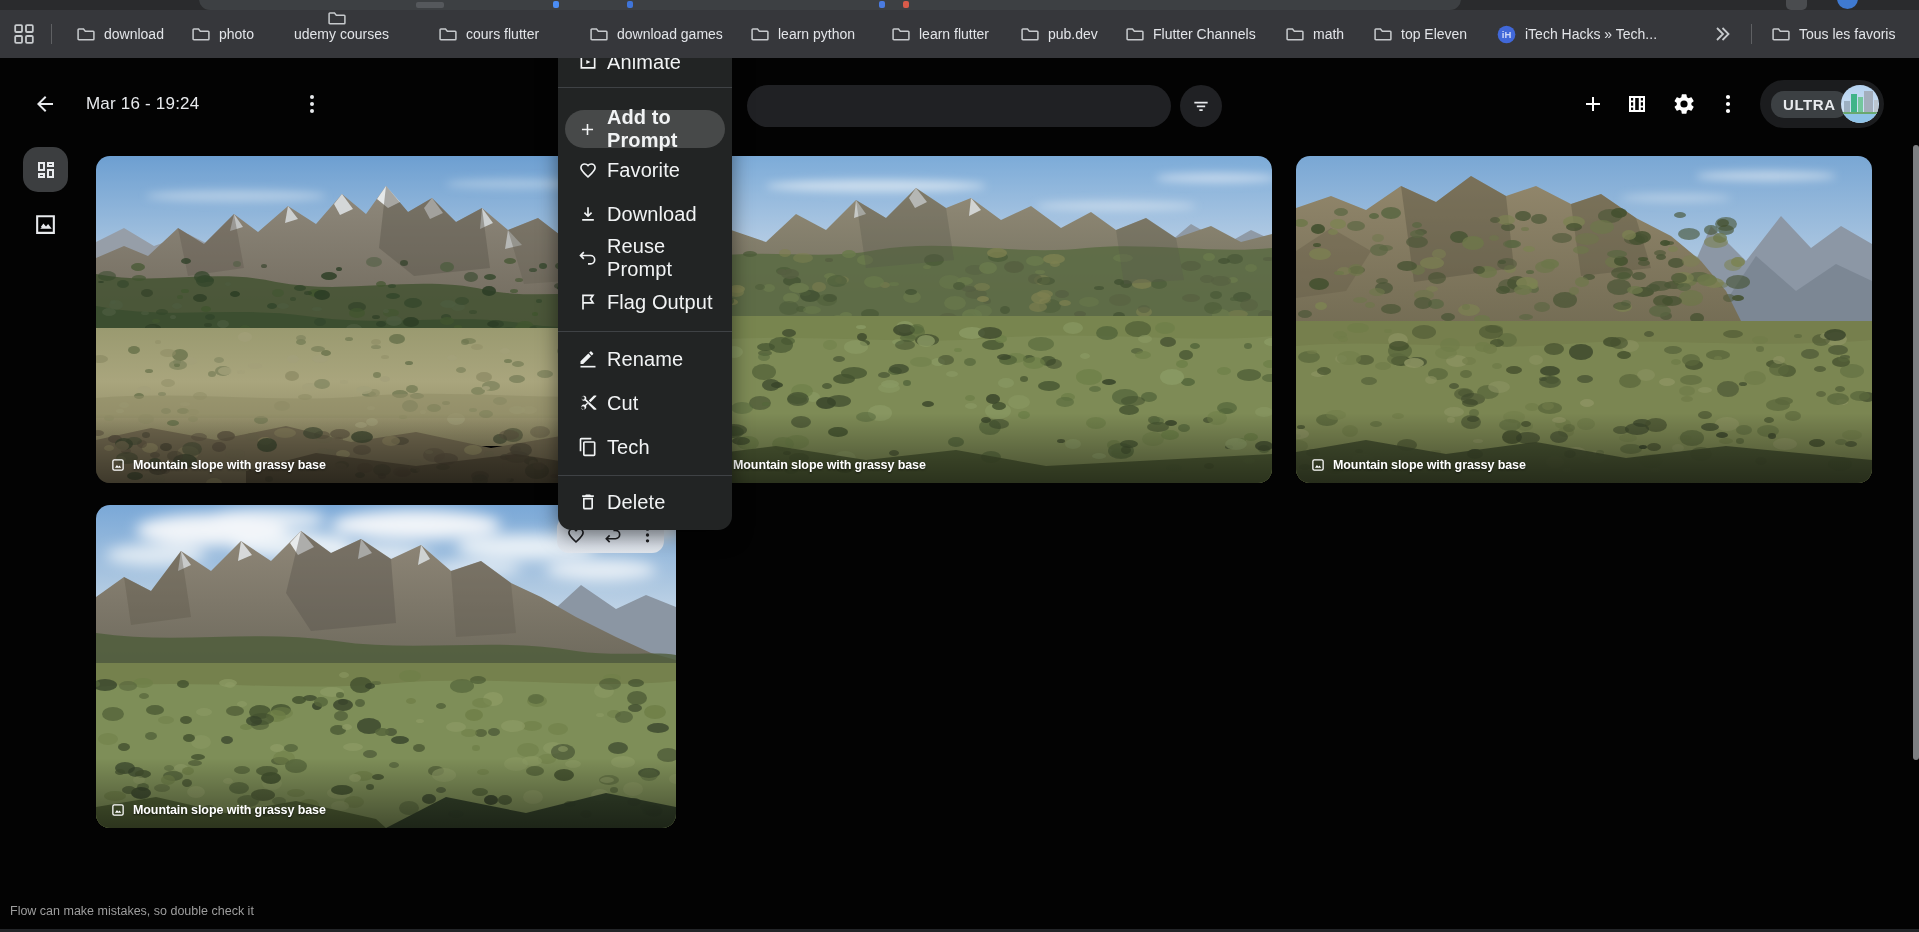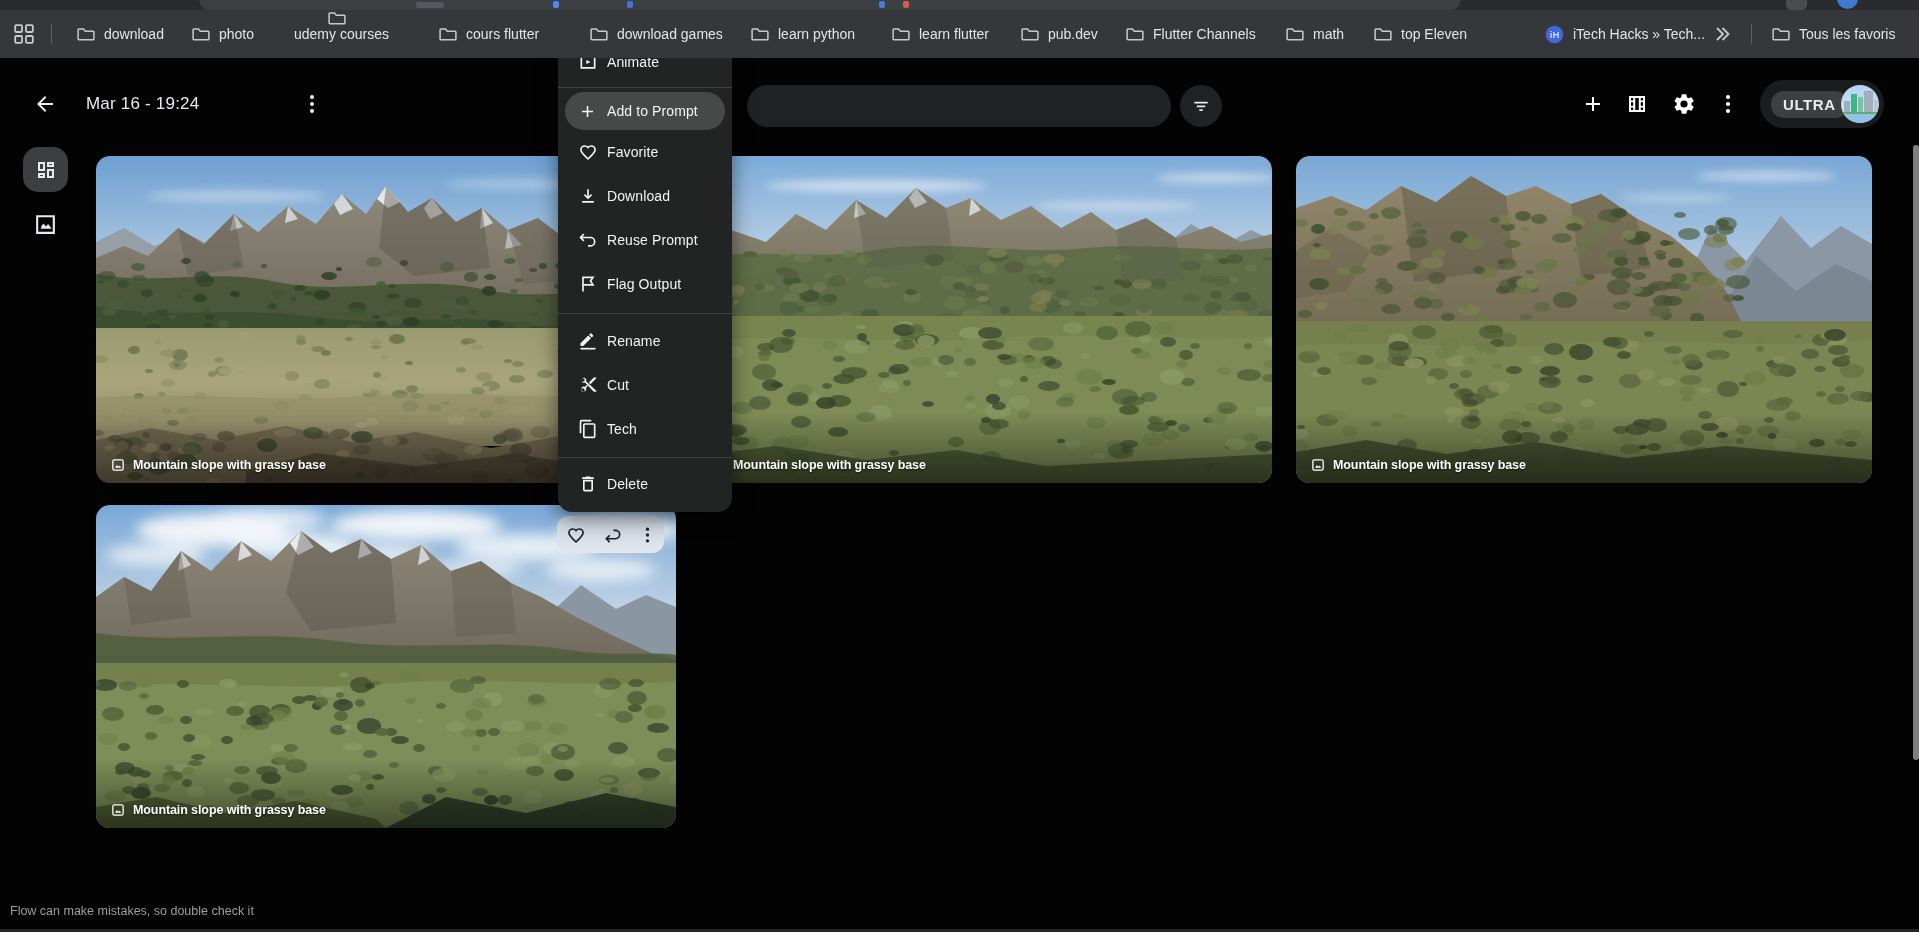--- a/index.html
+++ b/index.html
@@ -30,21 +30,21 @@
 #railsel { position:absolute; left:23px; top:147px; width:45px; height:45px; border-radius:15px; background:#3c3e40; display:flex; align-items:center; justify-content:center; }
 #railimg { position:absolute; left:33px; top:212px; width:25px; height:25px; }
 
 .card { position:absolute; width:576px; border-radius:14px; overflow:hidden; }
 .card svg.scene { display:block; width:100%; height:100%; }
 .cap { position:absolute; left:15px; bottom:11px; display:flex; align-items:center; color:#fff; font-size:12.5px; font-weight:bold; letter-spacing:-0.1px; text-shadow:0 1px 2px rgba(0,0,0,0.6); }
 .cap svg { margin-right:8px; }
 .capgrad { position:absolute; left:0; bottom:0; width:100%; height:70px; background:linear-gradient(transparent, rgba(0,0,0,0.45)); }
 
 #menu { position:absolute; left:558px; top:30px; width:174px; border-radius:14px; background:#222424; box-shadow:0 6px 20px rgba(0,0,0,0.5); z-index:40; padding-top:14px; padding-bottom:6px; }
-.mi { position:relative; height:44px; display:flex; align-items:center; color:#f1f3f4; font-size:14px; letter-spacing:0.1px; }
+.mi { position:relative; height:44px; display:flex; align-items:center; color:#f1f3f4; font-size:20px; letter-spacing:0.1px; }
 .mi svg { position:absolute; left:20px; }
 .mi span { margin-left:49px; }
 .msep { height:1px; background:#3f4245; }
 #mi-add { margin:0 7px; border-radius:21px; background:#474949; }
 #mi-add svg { left:13px; }
 #mi-add span { margin-left:42px; }
 
 #htool { position:absolute; left:557px; top:516px; width:107px; height:37px; border-radius:12px; background:linear-gradient(180deg,#c8d2de,#e3e8ef); display:flex; align-items:center; justify-content:space-around; z-index:30; }
 
 #promptbox { position:absolute; left:625px; top:794px; width:669px; height:98px; border-radius:24px; background:#1e1f20; }
@@ -139,21 +139,21 @@
           <path fill="none" stroke="#c7cacd" stroke-width="1.7" d="M2 3.5h5.2l2 2.3H18a.9.9 0 0 1 .9.9v7.9a.9.9 0 0 1-.9.9H2a.9.9 0 0 1-.9-.9V4.4A.9.9 0 0 1 2 3.5z"></path>
         </svg>
         <span class="lbl">math</span>
       </div>
     <div class="bm" style="left:1374px;">
         <svg width="18" height="16" viewBox="0 0 20 18">
           <path fill="none" stroke="#c7cacd" stroke-width="1.7" d="M2 3.5h5.2l2 2.3H18a.9.9 0 0 1 .9.9v7.9a.9.9 0 0 1-.9.9H2a.9.9 0 0 1-.9-.9V4.4A.9.9 0 0 1 2 3.5z"></path>
         </svg>
         <span class="lbl">top Eleven</span>
       </div>
-    <div class="bm" style="left:1497px;margin-left:48px;">
+    <div class="bm" style="left:1497px;">
         <svg width="19" height="19" viewBox="0 0 20 20">
           <circle cx="10" cy="10" r="9.3" fill="#4168d9"></circle>
           <text x="10" y="13.8" font-size="10" font-weight="bold" fill="#cfd8f7" text-anchor="middle" font-family="Liberation Sans">iH</text>
         </svg>
         <span class="lbl">iTech Hacks » Tech...</span>
       </div>
     <svg style="position:absolute;left:1712px;top:15px;" width="20" height="18" viewBox="0 0 20 18">
         <g fill="none" stroke="#c7cacd" stroke-width="1.8">
           <path d="M5 3l6 6-6 6"></path>
           <path d="M10.5 3l6 6-6 6"></path>
@@ -1518,21 +1518,21 @@
 
   <div id="menu">
     <div class="mi" style="height:36px;">
         <svg width="20" height="20" viewBox="0 0 24 24">
           <path fill="none" stroke="#f1f3f4" stroke-width="2" d="M4 5h16v14H4z"></path>
           <path fill="#f1f3f4" d="M10 9.5l5 2.5-5 2.5z"></path>
         </svg>
         <span>Animate</span>
       </div>
     <div class="msep" style="margin-top:7px;"></div>
-    <div class="mi" id="mi-add" style="margin-top:4px; height:38px;">
+    <div class="mi" id="mi-add" style="margin-top:22px; height:38px;font-weight:bold;">
         <svg width="19" height="19" viewBox="0 0 24 24">
           <path d="M11 5h2v6h6v2h-6v6h-2v-6H5v-2h6z" fill="#f1f3f4"></path>
         </svg>
         <span>Add to Prompt</span>
       </div>
     <div class="mi" id="mi-fav">
         <svg width="20" height="20" viewBox="0 0 24 24">
           <path fill="none" stroke="#f1f3f4" stroke-width="2" d="M12 20.3l-1.2-1.1C6.4 15.2 3.5 12.6 3.5 9.4 3.5 6.8 5.5 4.8 8 4.8c1.5 0 3 .7 4 1.9 1-1.2 2.5-1.9 4-1.9 2.5 0 4.5 2 4.5 4.6 0 3.2-2.9 5.8-7.3 9.8L12 20.3z"></path>
         </svg>
         <span>Favorite</span>

